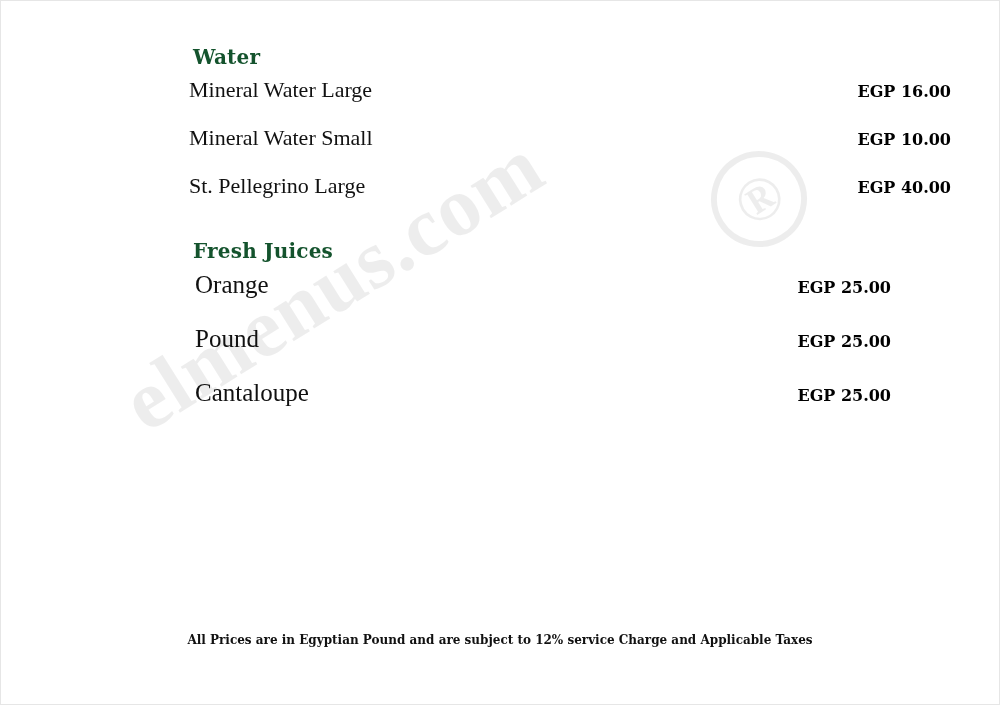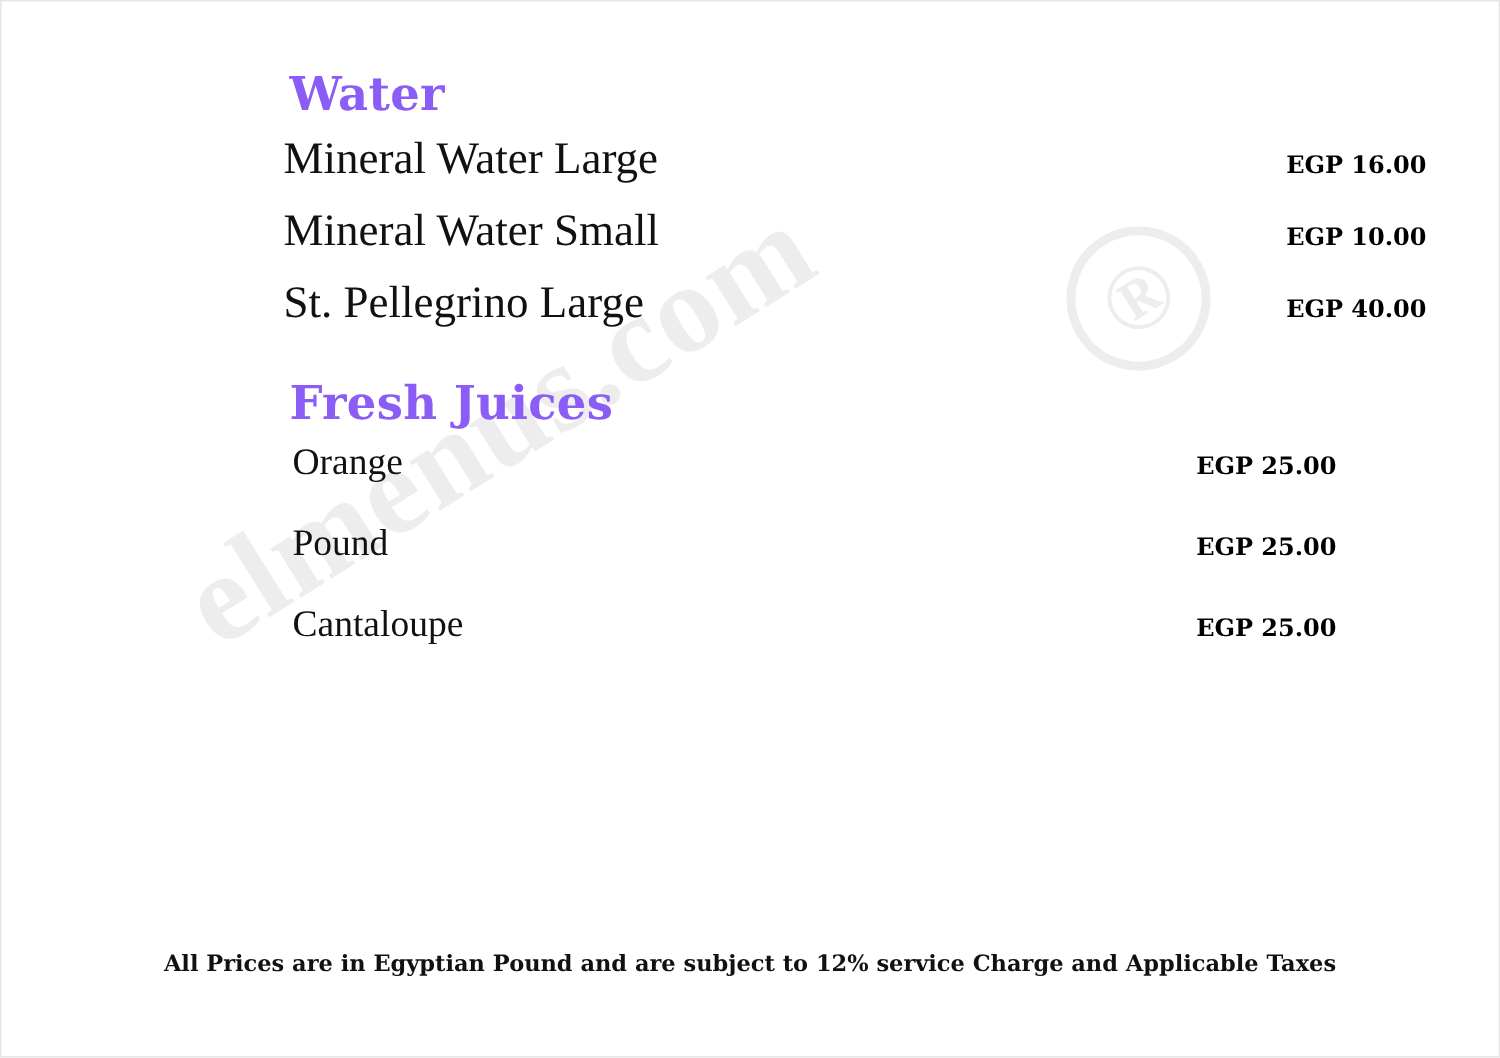--- a/index.html
+++ b/index.html
@@ -76,22 +76,22 @@
     z-index: 3;
     padding: 34px 46px 0 46px;
   }
 
   .section {
     margin: 0;
   }
   .section-title {
     font-family: "DejaVu Serif", "Liberation Serif", serif;
     font-weight: 700;
-    font-size: 31px;
-    color: #8b5cf6;
+    font-size: 20px;
+    color: #14532d;
     margin: 12px 0 8px 146px;
     letter-spacing: 0.2px;
   }
   .section-water .section-title { margin-top: 10px; }
   .section-juices .section-title { margin-top: 18px; }
 
   .item-row {
     display: flex;
     align-items: baseline;
     justify-content: space-between;
@@ -100,42 +100,42 @@
   }
   .section-water .item-row { height: 48px; }
   .section-juices .item-row { height: 54px; }
 
   .item-name {
     font-family: "Liberation Serif", serif;
     font-size: 22px;
     color: #111;
     white-space: nowrap;
   }
-  .section-water .item-name { margin-left: 142px; font-size: 30px; }
+  .section-water .item-name { margin-left: 142px; font-size: 22px; }
   .section-juices .item-name { margin-left: 148px; font-size: 25px; }
 
   .item-price {
     font-family: "DejaVu Serif", "Liberation Serif", serif;
     font-weight: 700;
     font-size: 16px;
     color: #000;
     white-space: nowrap;
   }
   .section-water .item-price { margin-right: 2px; }
   .section-juices .item-price { margin-right: 62px; }
 
   .footer-note {
     position: absolute;
     left: 0;
     right: 0;
     top: 632px;
     text-align: center;
     font-family: "DejaVu Serif", "Liberation Serif", serif;
     font-weight: 700;
-    font-size: 15px;
+    font-size: 12px;
     color: #111;
     z-index: 3;
   }
 </style>
 </head>
 <body>
 
 <div class="page">
 
   <div class="watermark">

